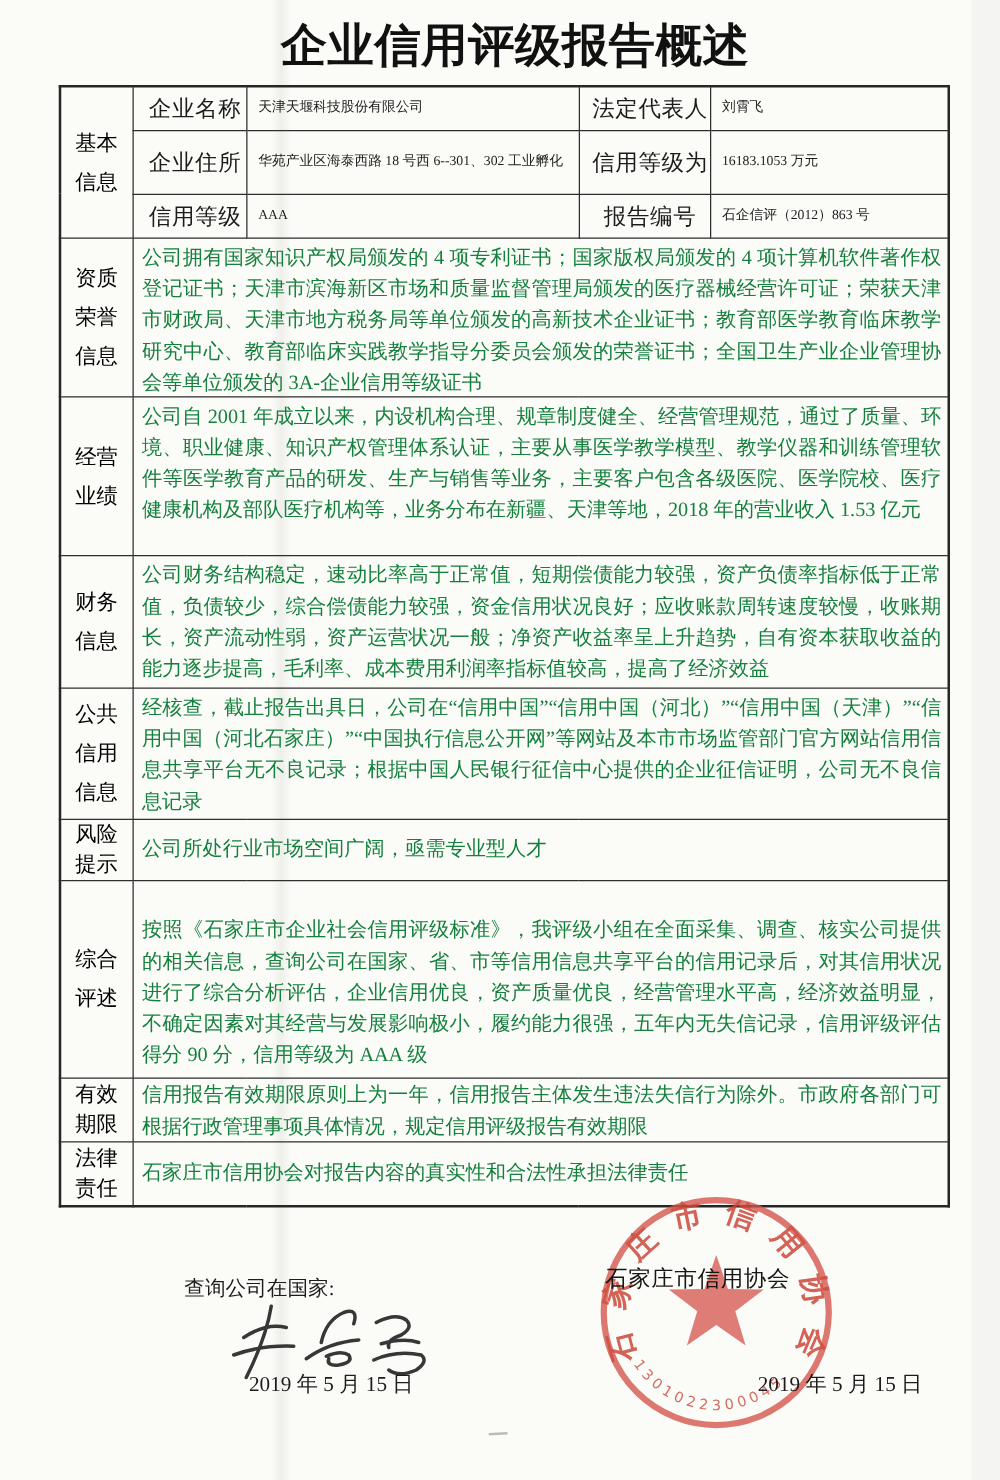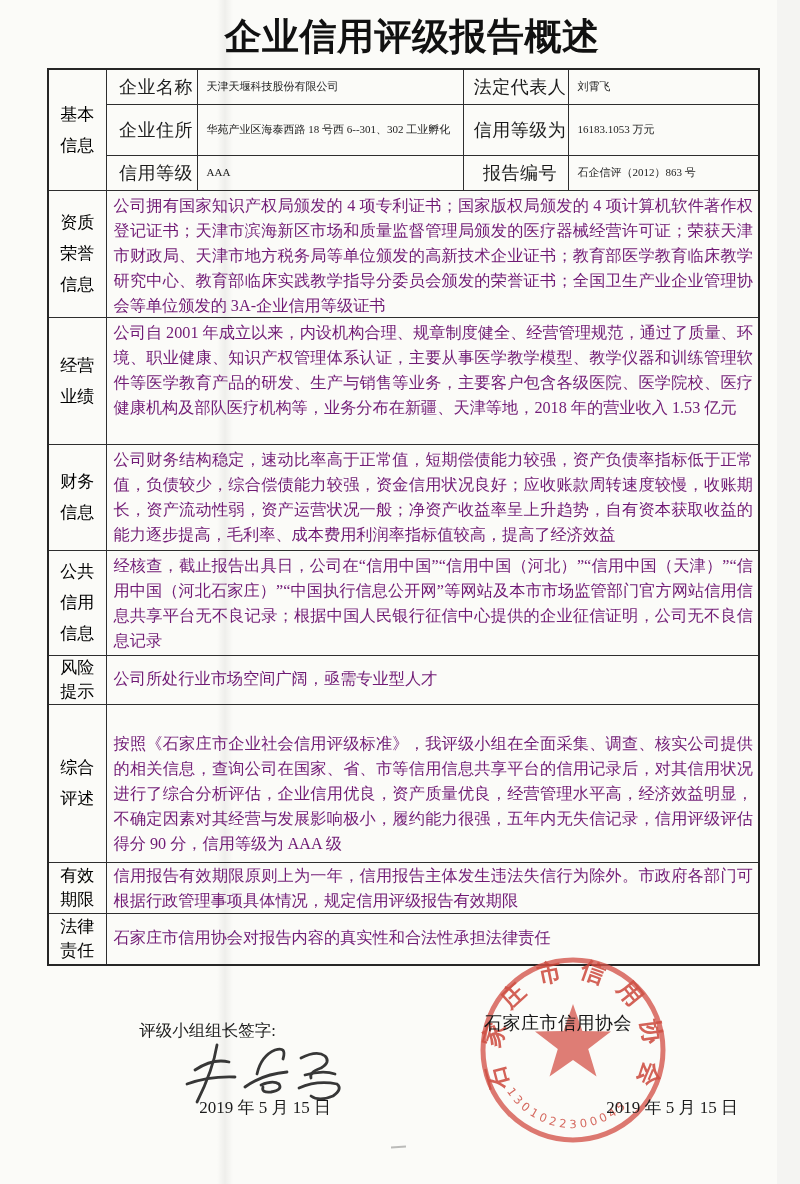--- a/index.html
+++ b/index.html
@@ -20,21 +20,21 @@
   tr.rb1{height:35px;} tr.rb2{height:51px;} tr.rb3{height:35px;}
   tr.rs1{height:126px;} tr.rs2{height:126px;} tr.rs3{height:105px;} tr.rs4{height:104px;}
   tr.rs5{height:48px;}  tr.rs6{height:133px;} tr.rs7{height:50px;}  tr.rs8{height:52px;}
   tr.rf1{height:28px;}  tr.rf2{height:181px;}
   .seclab{width:38px;margin:0 auto;text-align:center;font-size:17px;line-height:31px;
           word-break:break-all;color:#000000;}
   .seclab.tight{line-height:24px;}
   .flab{padding-left:9px;font-size:18px;letter-spacing:0.5px;text-align:center;}
   .fval{padding-left:9px;padding-right:4px;font-size:11px;line-height:23px;}
   .body-top{vertical-align:top;}
-  .sectext{padding:3px 5px 0 7px;font-size:16.2px;line-height:25px;text-align:justify;color:#701a75;}
+  .sectext{padding:3px 5px 0 7px;font-size:16.2px;line-height:25px;text-align:justify;color:#15803d;}
   .sectext.center1{padding-top:0;text-align:left;}
   td.vmid{vertical-align:middle;}
   .fhead{text-align:center;font-size:16.5px;letter-spacing:1px;}
   
   .sign-label{position:absolute;left:47px;top:1020px;width:321px;text-align:center;font-size:16.5px;}
   .date-left{position:absolute;left:160px;top:1096px;width:210px;text-align:center;font-size:17px;z-index:6;}
   .date-right{position:absolute;left:567px;top:1096px;width:210px;text-align:center;font-size:17px;z-index:6;}
   .seal-org{position:absolute;left:468px;top:1011px;width:180px;text-align:center;font-size:18px;
             letter-spacing:0.5px;z-index:5;color:#161616;}
   .sig-svg{position:absolute;left:183px;top:1040px;z-index:4;}
@@ -166,21 +166,21 @@
               <div class="seclab tight">法律责任</div>
             </td>
         <td colspan="4" class="vmid">
               <div class="sectext center1">石家庄市信用协会对报告内容的真实性和合法性承担法律责任</div>
             </td>
       </tr>
     </tbody>
       </table>
   </div>
 
-  <div class="sign-label">评级小组组长签字:</div>
+  <div class="sign-label">查询公司在国家:</div>
 
   <svg class="sig-svg" width="170" height="70" viewBox="0 0 170 70">
     <g fill="none" stroke="#1d1d1d" stroke-width="2.8" stroke-linecap="round" opacity="0.88">
       <path d="M12,30 Q30,18 46,22"></path>
       <path d="M34,5 Q30,30 14,62"></path>
       <path d="M4,44 Q26,36 52,37"></path>
       <path d="M74,34 Q78,16 92,10 Q104,6 100,19"></path>
       <path d="M62,47 Q80,34 104,32"></path>
       <path d="M78,45 Q90,40 96,44 Q100,50 88,52 Q78,53 80,47"></path>
       <path d="M118,18 Q134,10 142,16 Q148,22 138,28 Q126,32 128,38"></path>

